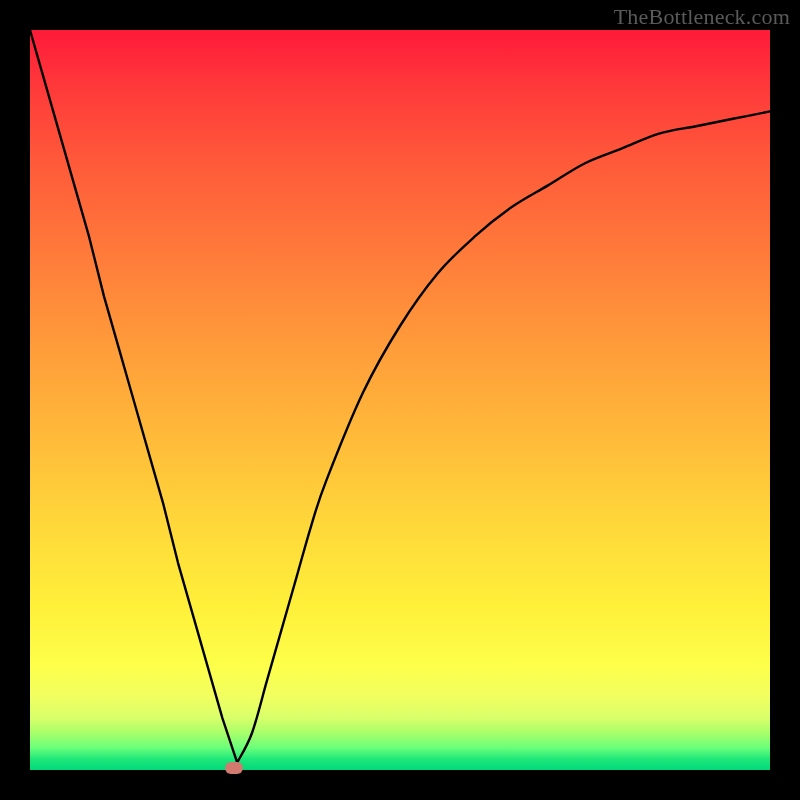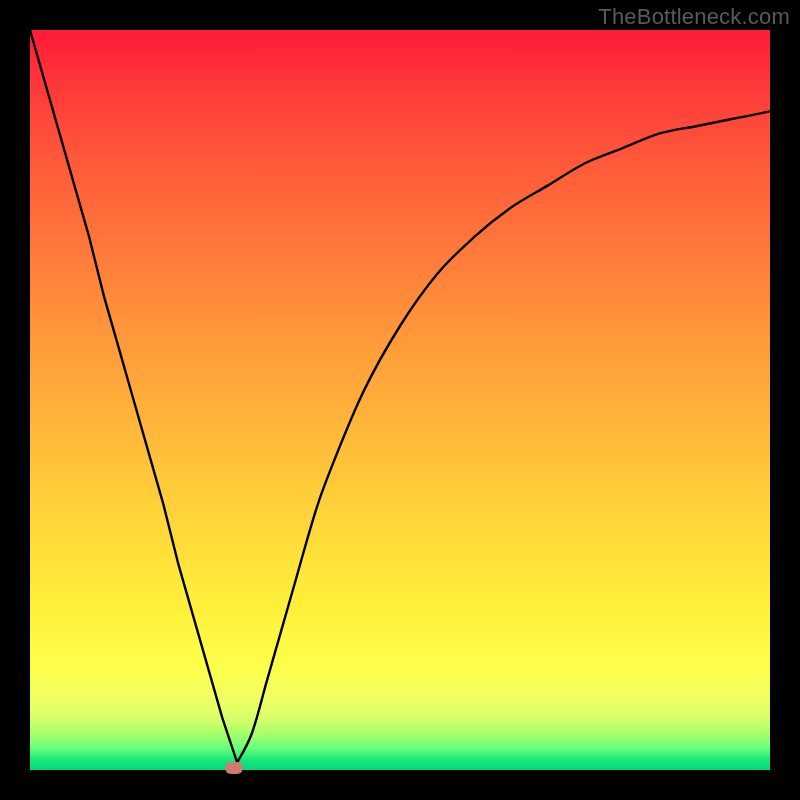--- a/index.html
+++ b/index.html
@@ -9,20 +9,21 @@
     height: 800px;
     overflow: hidden;
     background: #000;
     font-family: Arial, Helvetica, sans-serif;
   }
   .frame {
     position: relative;
     width: 800px;
     height: 800px;
     background: #000;
+    font-family: Liberation Serif, serif;
   }
   .plot-area {
     position: absolute;
     left: 30px;
     top: 30px;
     width: 740px;
     height: 740px;
     
     background: linear-gradient(
       to bottom,

